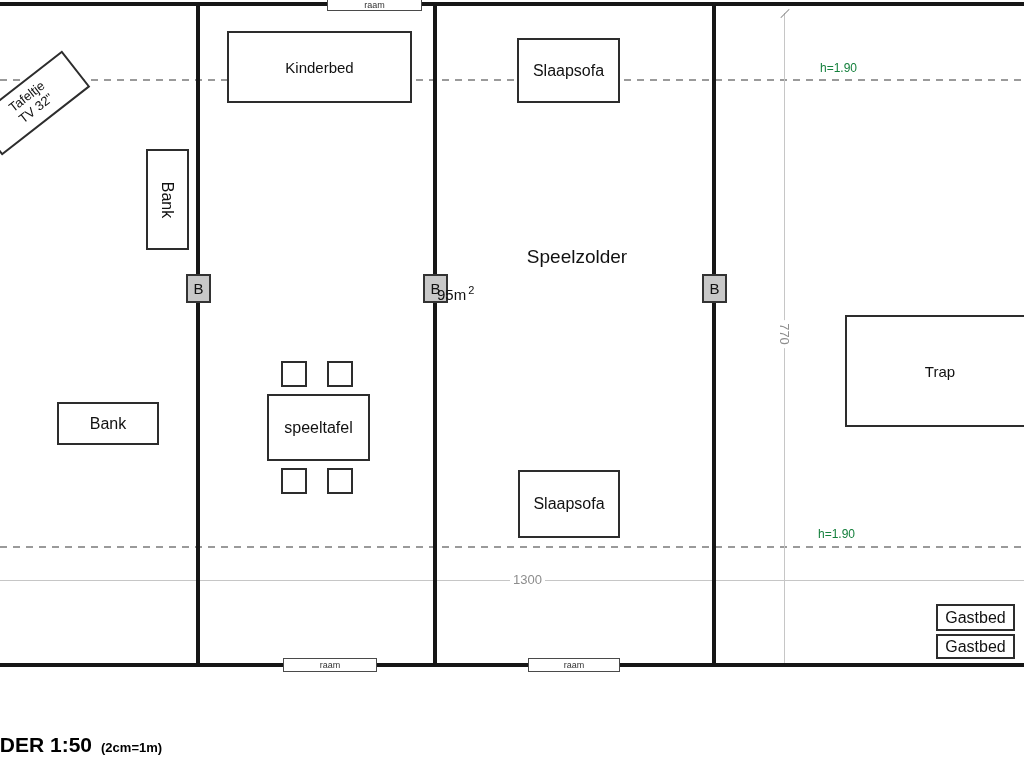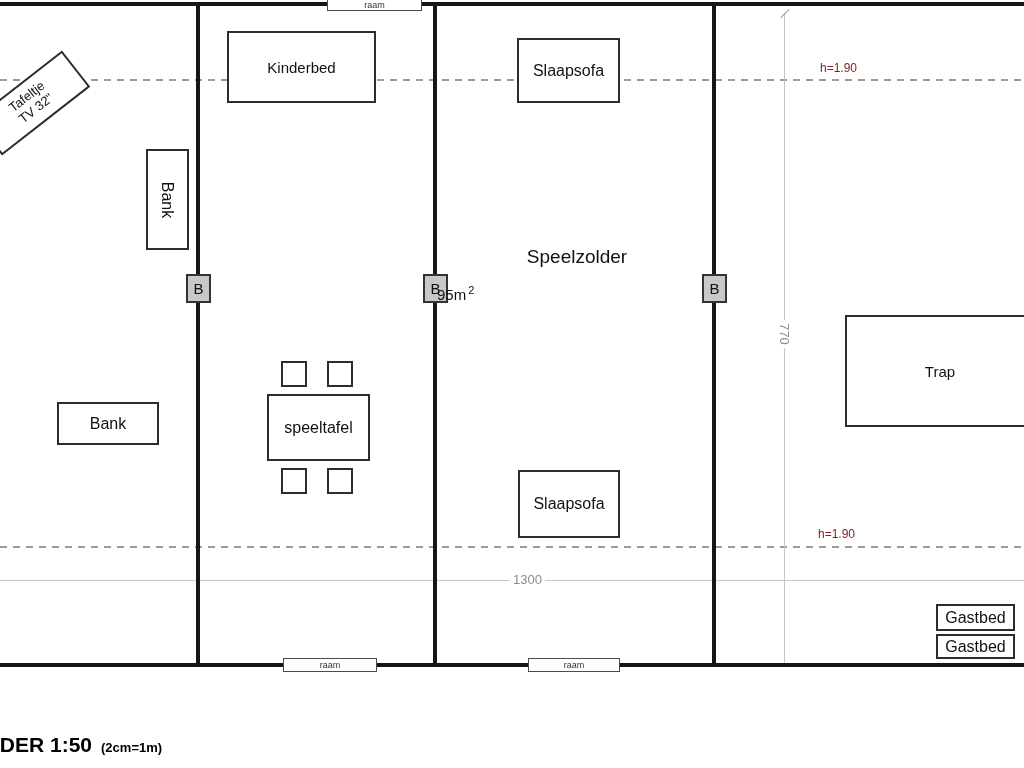--- a/index.html
+++ b/index.html
@@ -23,29 +23,29 @@
 
   
   #dimline-h { position:absolute; left:0; top:580px; width:1024px; height:1px; background:#c6c6c6; }
   #dimline-v { position:absolute; left:784px; top:13px; width:1px; height:651px; background:#c6c6c6; }
   #dim-tick-top { position:absolute; left:779px; top:13px; width:12px; height:1px; background:#8a8a8a; transform:rotate(-45deg); }
 
   .dimlabel { position:absolute; background:#fff; color:#8d8d8d; font-size:13px; padding:0 3px; white-space:nowrap; }
   #dim-1300 { left:494px; top:572px;margin-left:16px; }
   #dim-770  { left:784px; top:334px; transform:translate(-50%,-50%) rotate(90deg); }
 
-  .hlabel { position:absolute; font-size:12px; color:#7f1d1d; white-space:nowrap; }
+  .hlabel { position:absolute; font-size:12px; color:#15803d; white-space:nowrap; }
   #h-top    { left:820px; top:61px; }
   #h-bottom { left:818px; top:527px; }
 
   
   .fbox { position:absolute; background:#fff; border:2px solid #2d2d2d; box-sizing:border-box;
     display:flex; align-items:center; justify-content:center;
     font-size:16px; color:#111; text-align:center; }
-  #kinderbed       { left:227px; top:31px;  width:149px; height:72px; font-size:15px; }
+  #kinderbed       { left:227px; top:31px;  width:185px; height:72px; font-size:15px; }
   #slaapsofa-top   { left:517px; top:38px;  width:103px; height:65px; }
   #slaapsofa-bottom{ left:518px; top:470px; width:102px; height:68px; }
   #bank-v          { left:146px; top:149px; width:43px;  height:101px; }
   #bank-v .vtext   { transform:rotate(90deg); white-space:nowrap; }
   #bank-h          { left:57px;  top:402px; width:102px; height:43px; }
   #speeltafel      { left:267px; top:394px; width:103px; height:67px; }
   #trap            { left:845px; top:315px; width:190px; height:112px; font-size:15px; }
   #gastbed-1       { left:936px; top:604px; width:79px;  height:27px; border-width:2px; }
   #gastbed-2       { left:936px; top:634px; width:79px;  height:25px; border-width:2px; }
   #tafeltje        { left:-24px; top:80px;  width:112px; height:46px; transform:rotate(-38deg);

